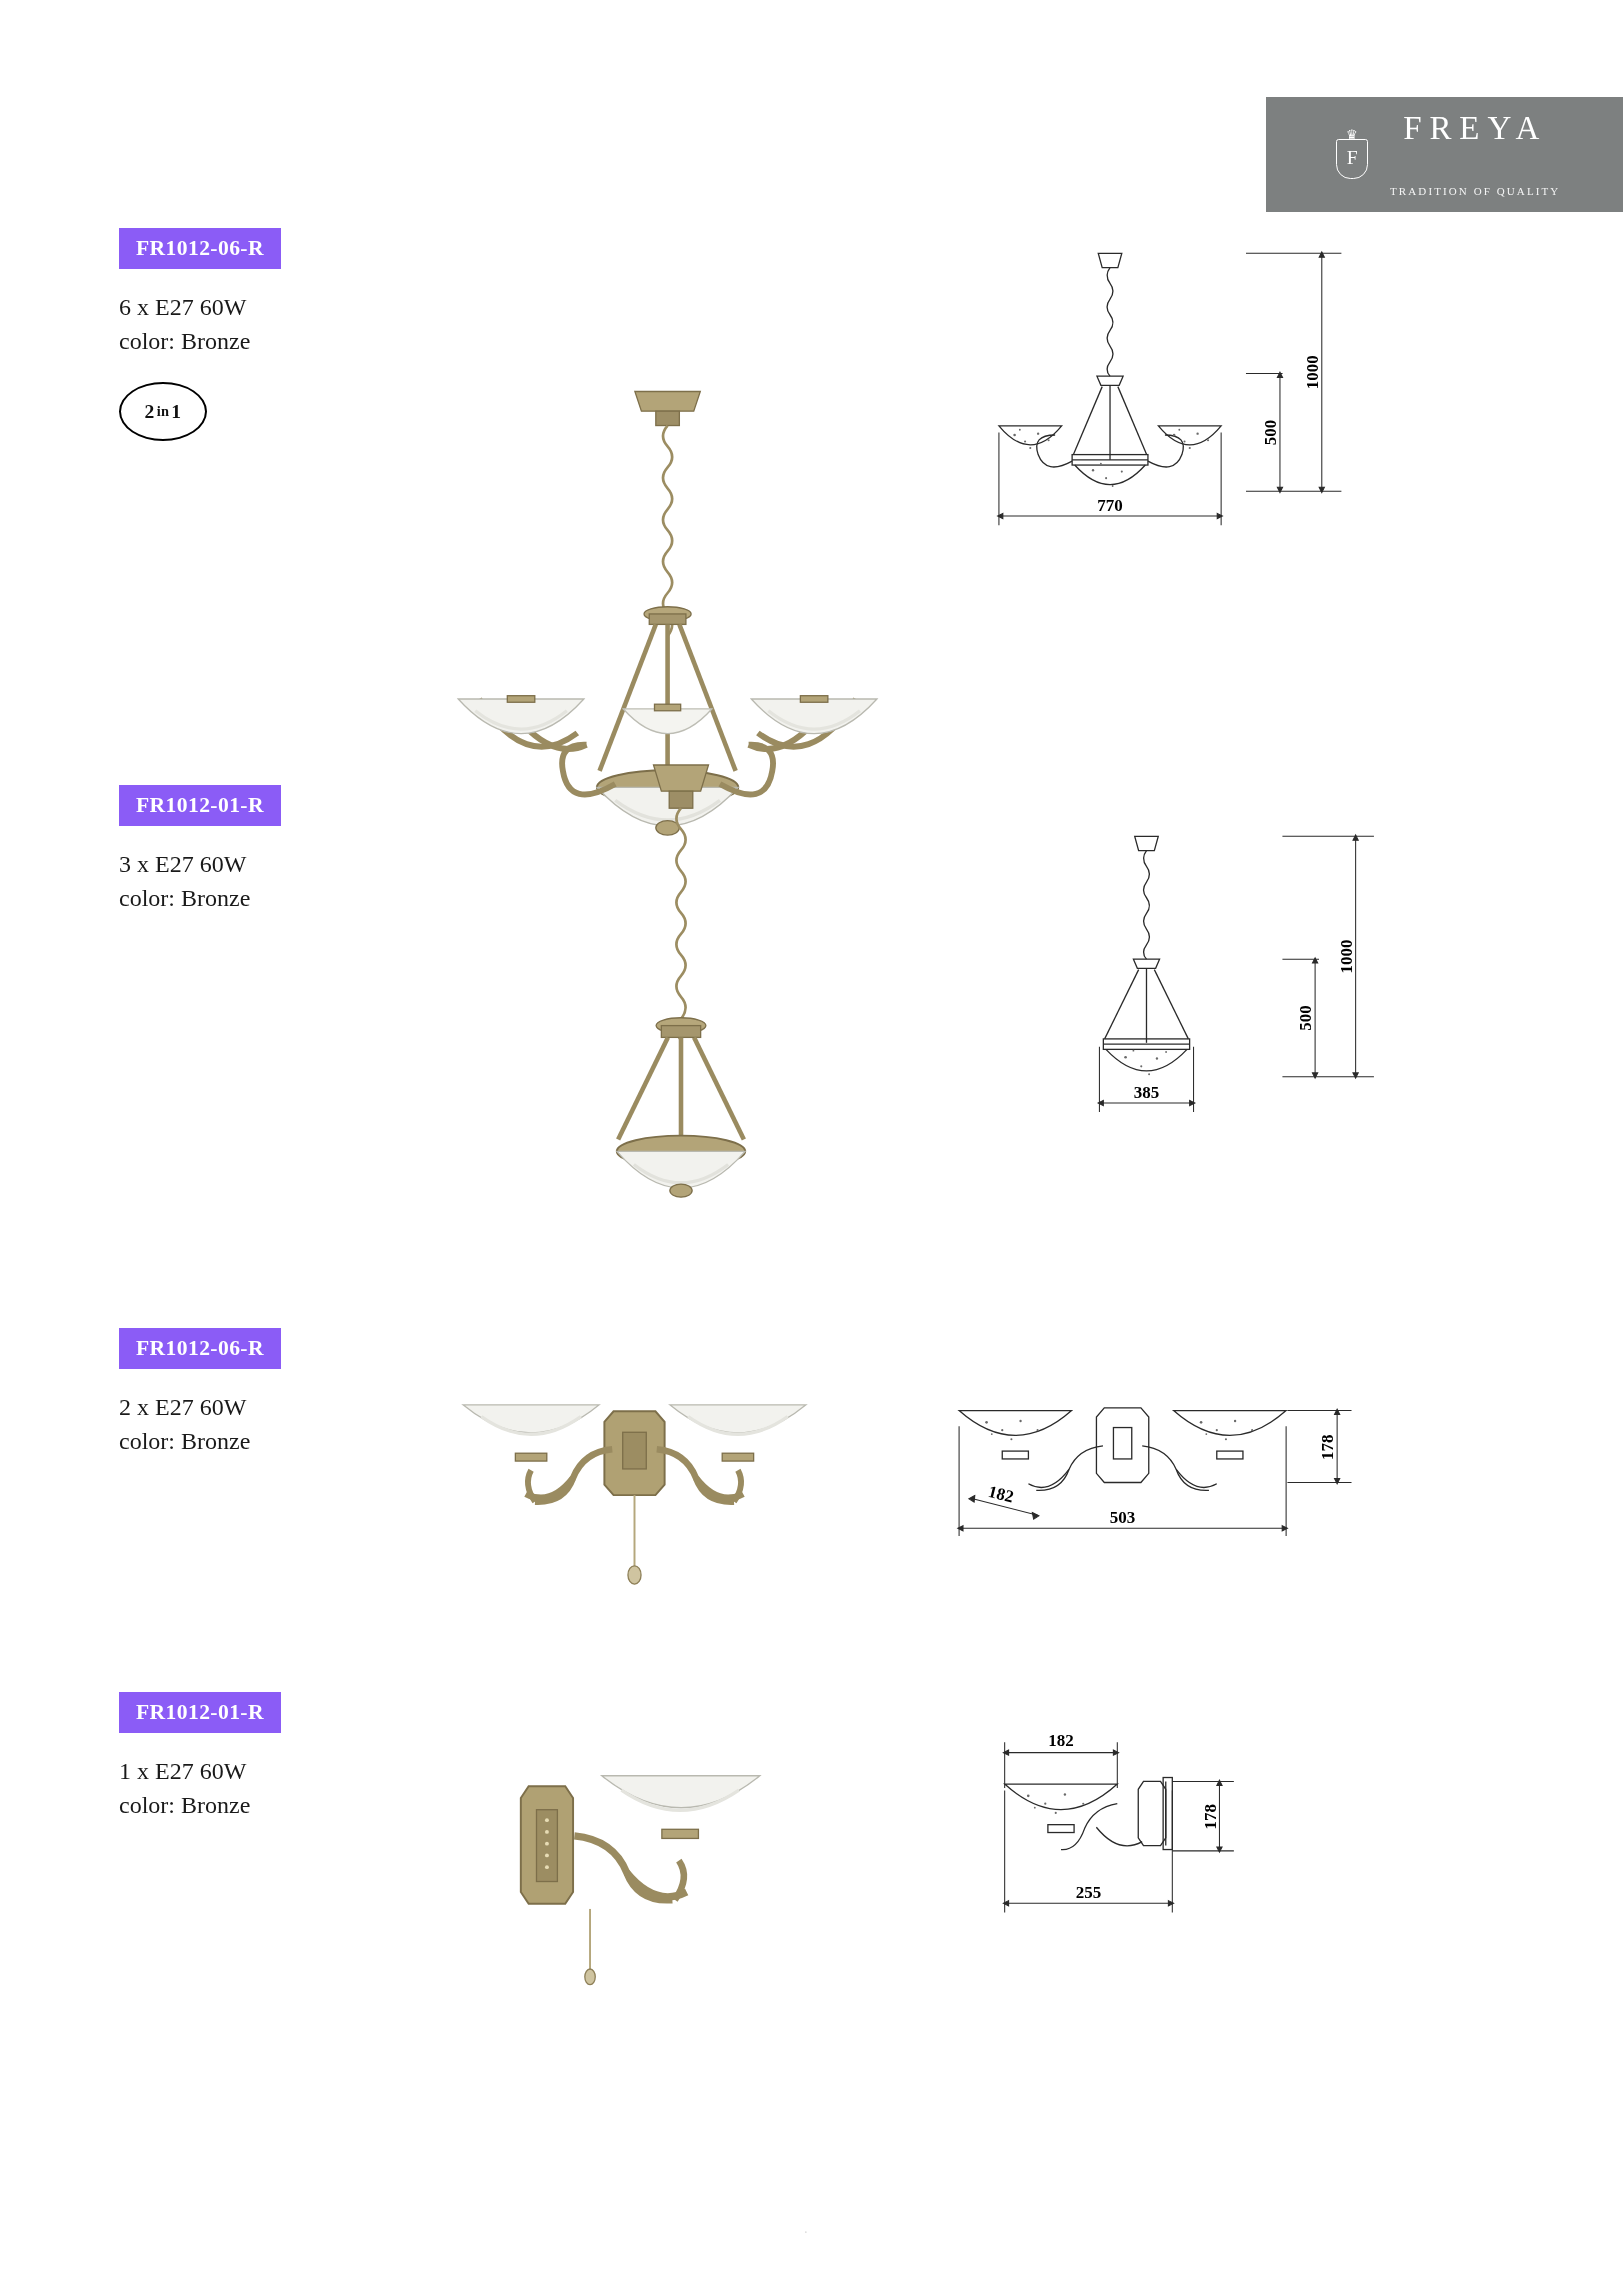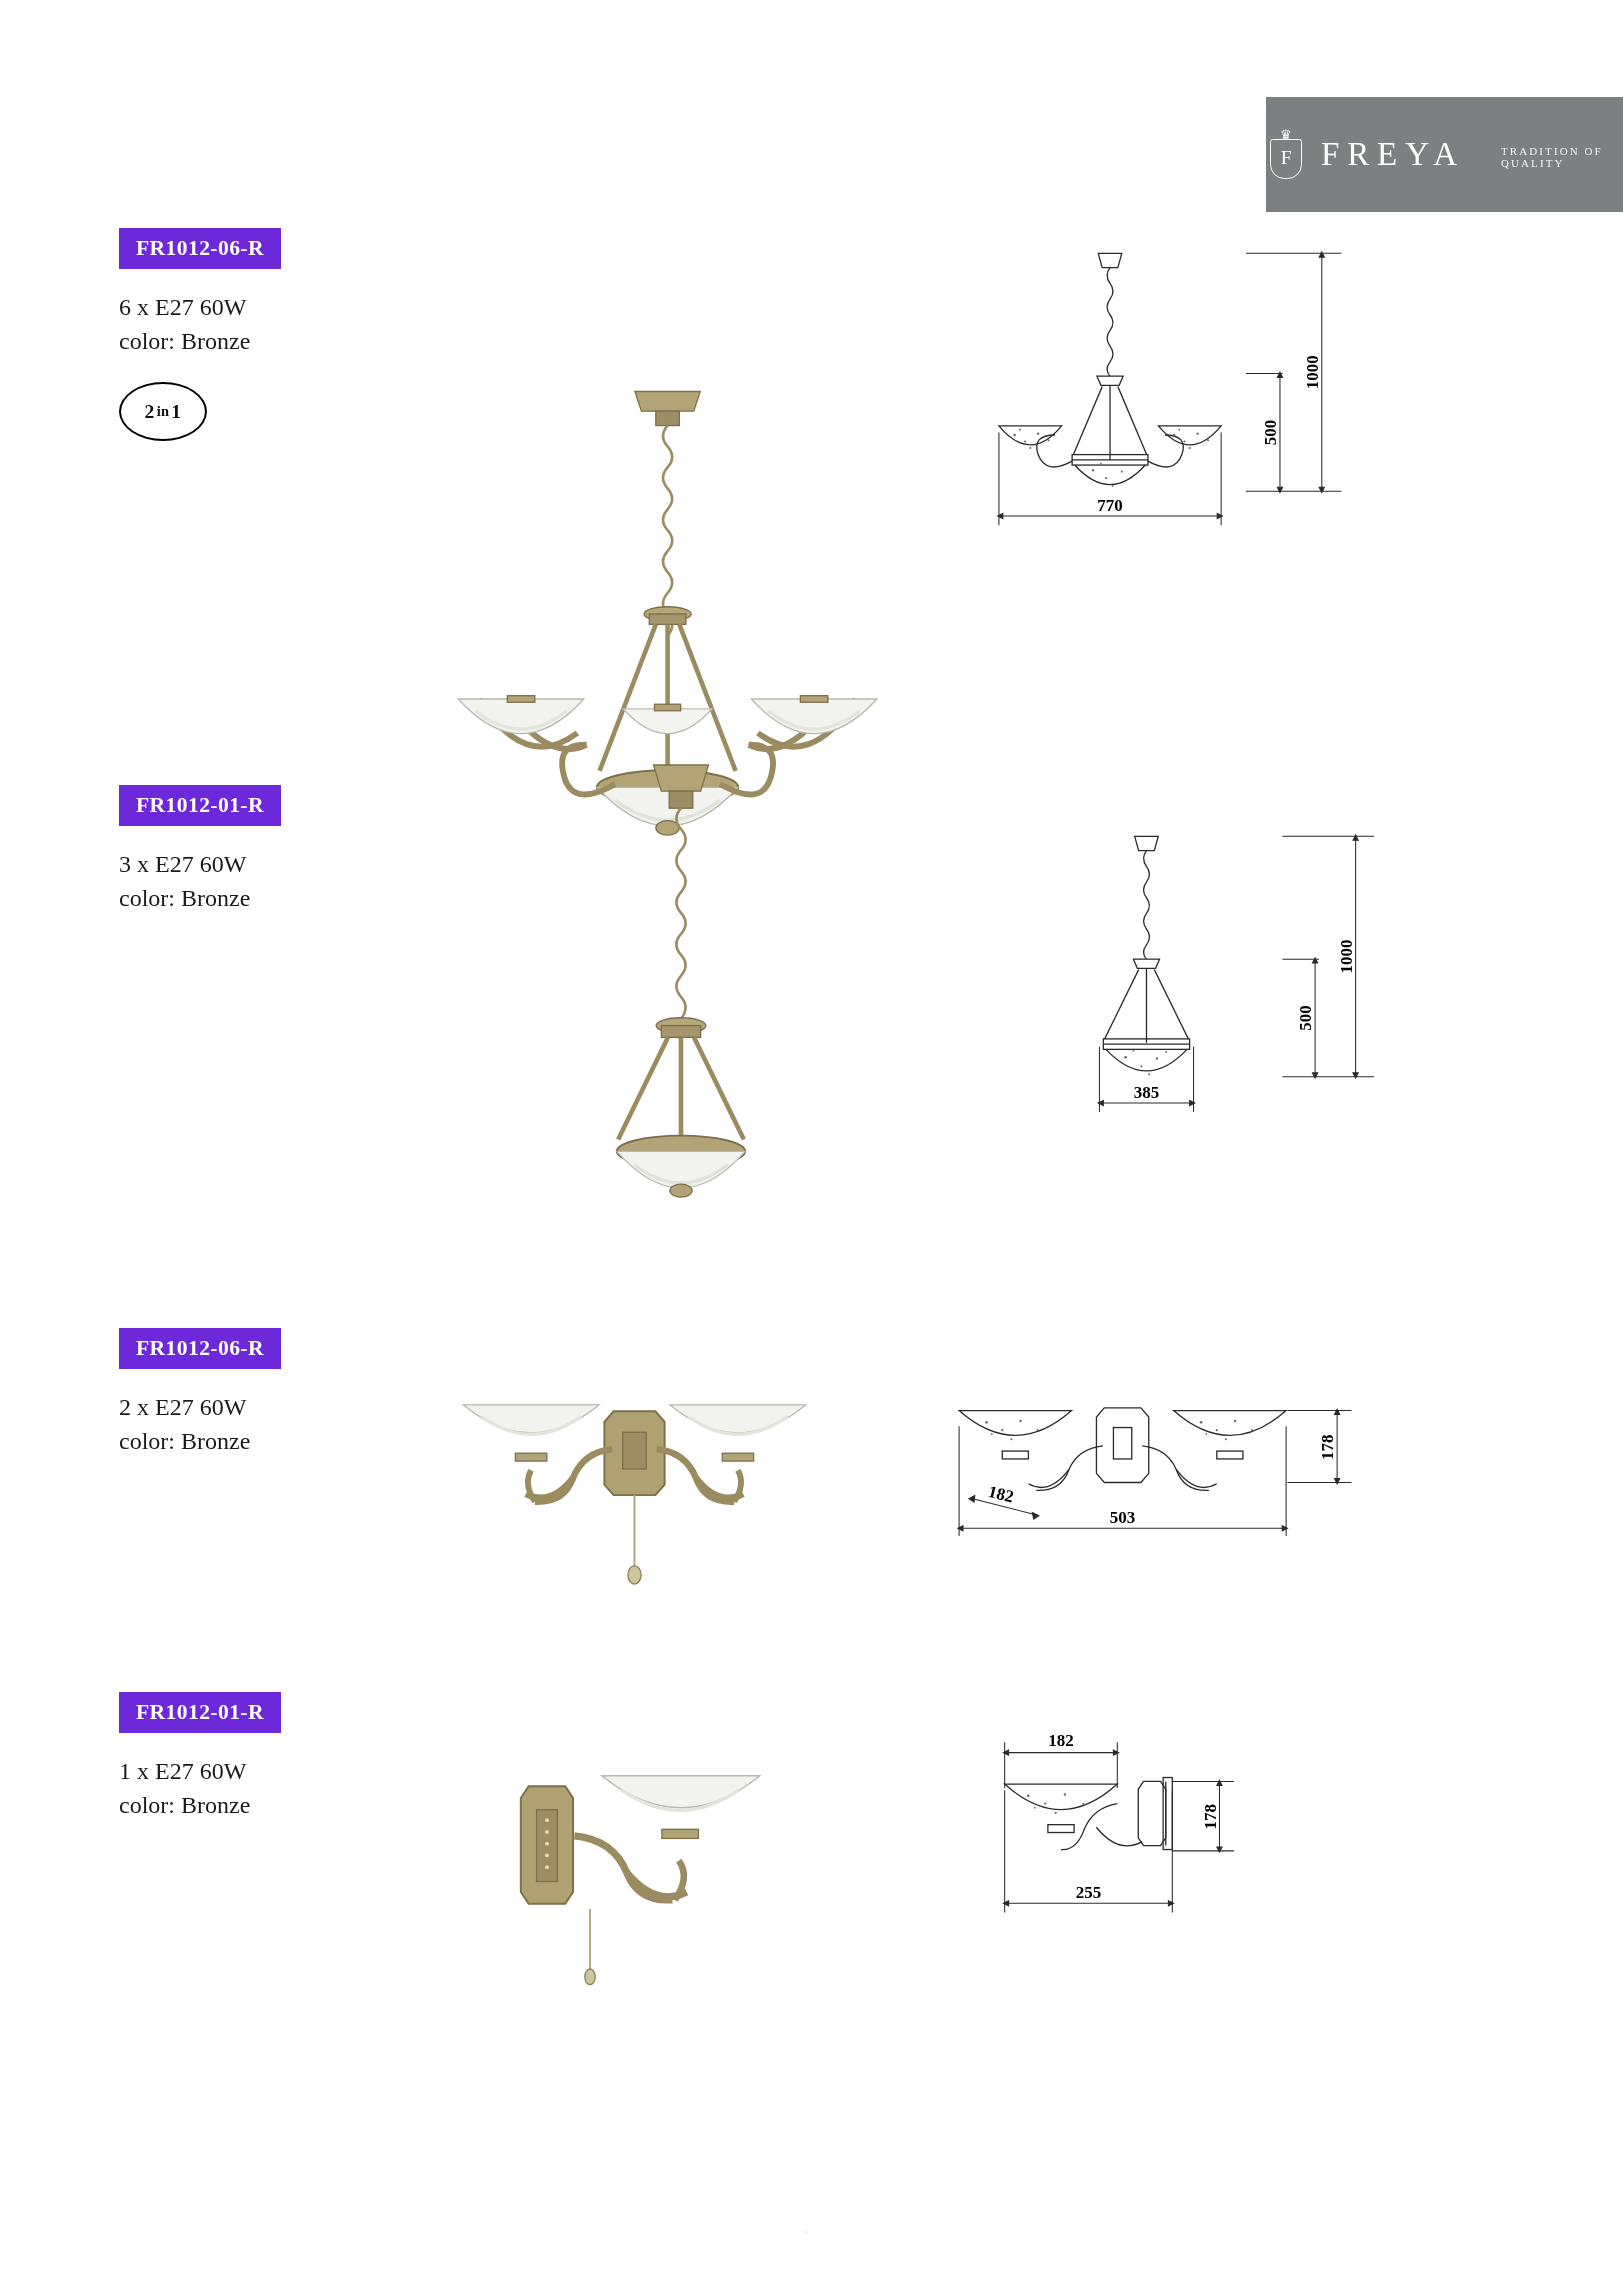--- a/index.html
+++ b/index.html
@@ -61,21 +61,21 @@
   }
   .brand-mark .shield-letter {
     color: #ffffff;
     font-size: 19.6px;
     font-family: "Liberation Serif", serif;
     line-height: 1;
     margin-top: -1.3px;
   }
   .brand-text {
     display: flex;
-    flex-direction: row;
+    flex-direction: column;
     align-items: center;
     color: #ffffff;
     gap: 36px;
   }
   .brand-name {
     font-size: 33px;
     letter-spacing: 7.9px;
     font-family: "Liberation Serif", serif;
     line-height: 1;
   }
@@ -93,21 +93,21 @@
     width: 1623px;
   }
   .info {
     position: absolute;
     left: 119px;
     top: 0;
     width: 314px;
   }
   .code-badge {
     display: inline-block;
-    background: #6d28d9;
+    background: #8b5cf6;
     color: #ffffff;
     font-size: 21.6px;
     font-weight: bold;
     letter-spacing: 0.4px;
     padding: 7.9px 17px 8.5px 17px;
     font-family: "Liberation Serif", serif;
   }
   .spec {
     margin-top: 21px;
     font-size: 24px;

